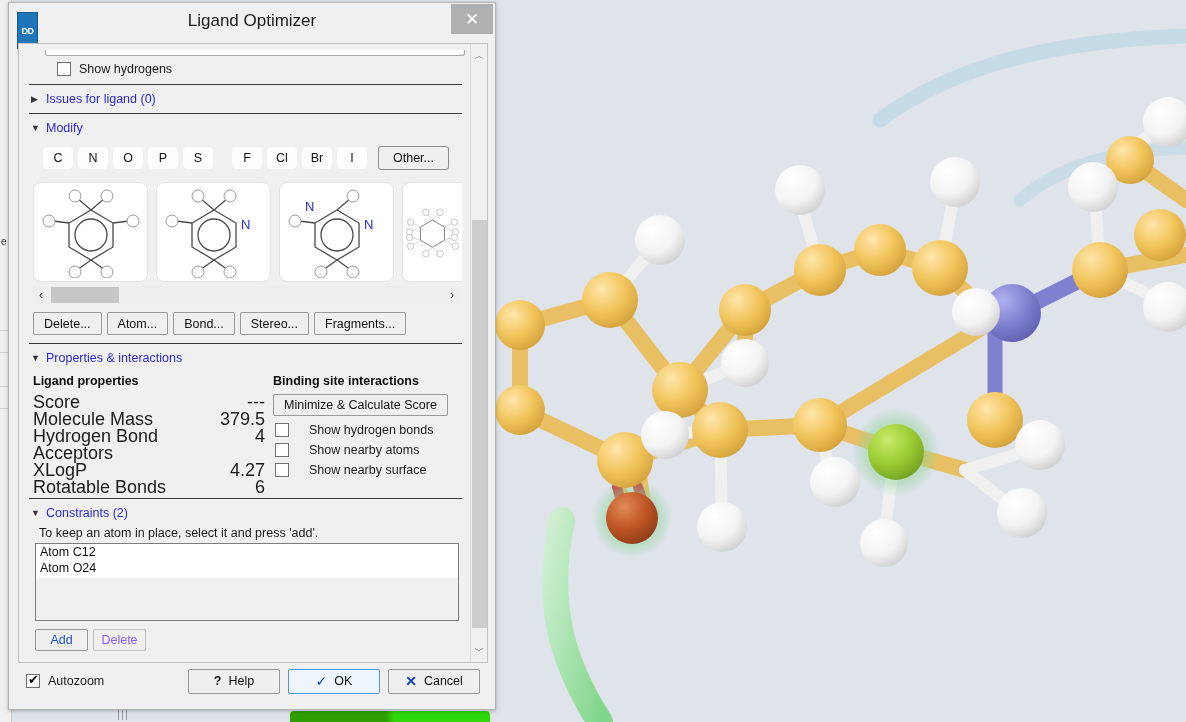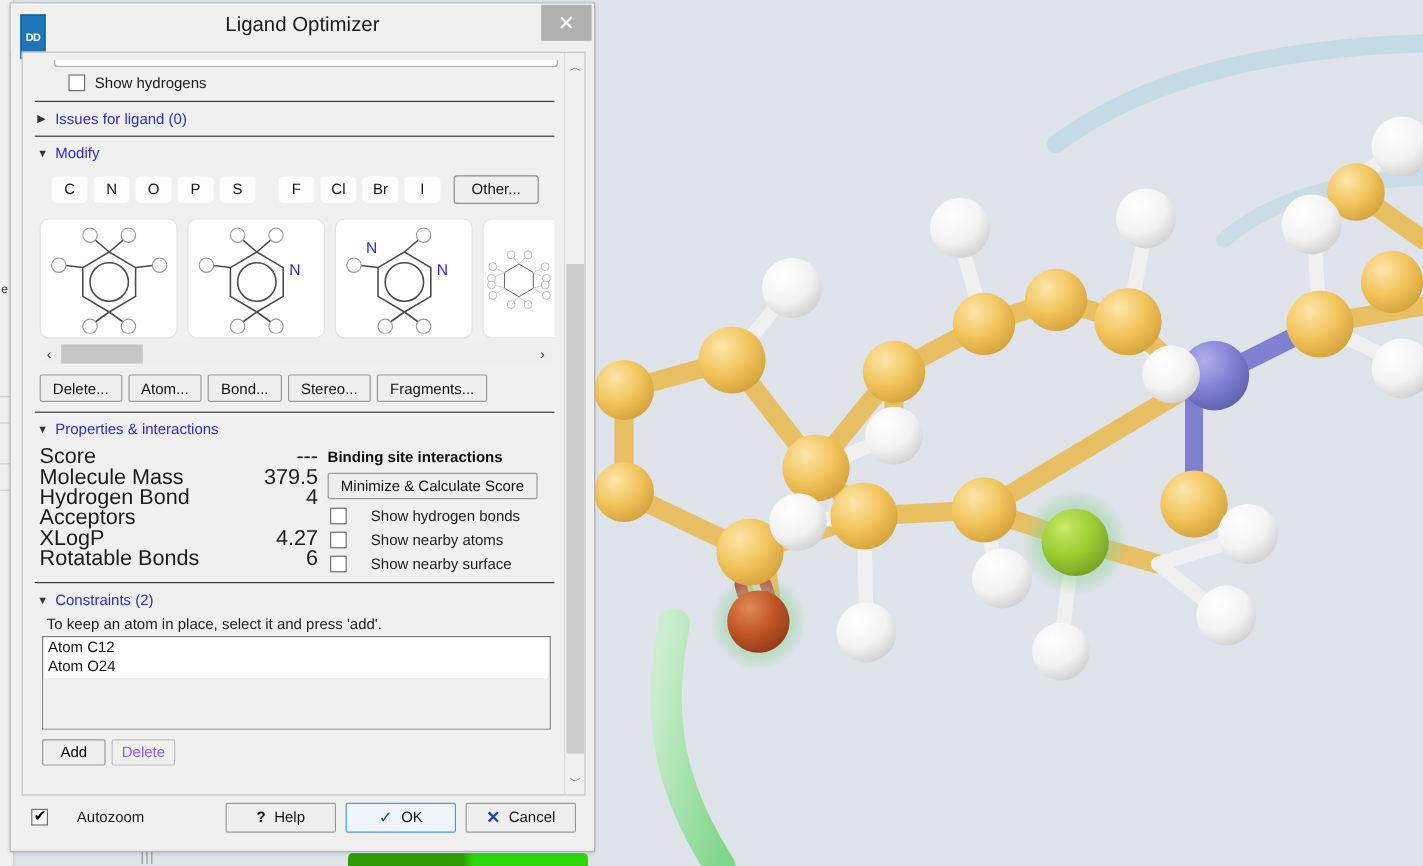--- a/index.html
+++ b/index.html
@@ -178,21 +178,21 @@
     margin-left:6px; width:424px; height:78px; background:#fff;
     border:1px solid #7d7d7d; overflow:hidden;
   }
   .listbox .li { font-size:12.5px; color:#111; padding:0 0 0 4px; line-height:16px; }
   .listbox .filler { background:#f0f0f0; height:44px; margin-top:2px; }
   .cbtn-row { display:flex; gap:5px; padding:8px 0 4px 6px; }
   .cbtn {
     height:22px; width:53px; background:#efefef;
     border:1px solid #9a9a9a; border-radius:2px;
     display:flex; align-items:center; justify-content:center;
-    font-size:12.5px; color:#000000; cursor:pointer;
+    font-size:12.5px; color:#1d4ed8; cursor:pointer;
   }
   .cbtn.disabled { color:#8b5cf6; border-color:#c0c0c0; background:#f0f0f0; cursor:default; }
 
   
   .footer {
     position:absolute; left:9px; bottom:8px; width:470px; height:40px;
     display:flex; align-items:center; padding:0 8px;
   }
   .footer .spacer { flex:1; }
   .fbtn {
@@ -541,20 +541,21 @@
 
       <div class="hr"></div>
 
       <div class="section-head">
         <span class="tri">▼</span>
         <span class="link">Properties &amp; interactions</span>
       </div>
 
       <div class="props-wrap">
         <div class="props-left">
+          <div class="sub-head">Ligand properties</div>
           <div class="prop-line">
             <span class="prop-name">Score</span>
             <span class="prop-val">---</span>
           </div>
           <div class="prop-line">
             <span class="prop-name">Molecule Mass</span>
             <span class="prop-val">379.5</span>
           </div>
           <div class="prop-line">
             <span class="prop-name">Hydrogen Bond Acceptors</span>
@@ -613,21 +614,21 @@
 
     <div class="vscroll">
       <div class="arrow up">︿</div>
       <div class="thumb"></div>
       <div class="arrow down">﹀</div>
     </div>
   </div>
 
   <div class="footer">
     <span class="cb checked"></span>
-    <span class="lbl" style="margin-left:24px">Autozoom</span>
+    <span class="lbl" style="margin-left:8px">Autozoom</span>
     <span class="spacer"></span>
     <div class="fbtn">
       <span class="glyph-q">?</span>
       <span>Help</span>
     </div>
     <div class="fbtn primary">
       <span class="glyph-ok">✓</span>
       <span>OK</span>
     </div>
     <div class="fbtn">

